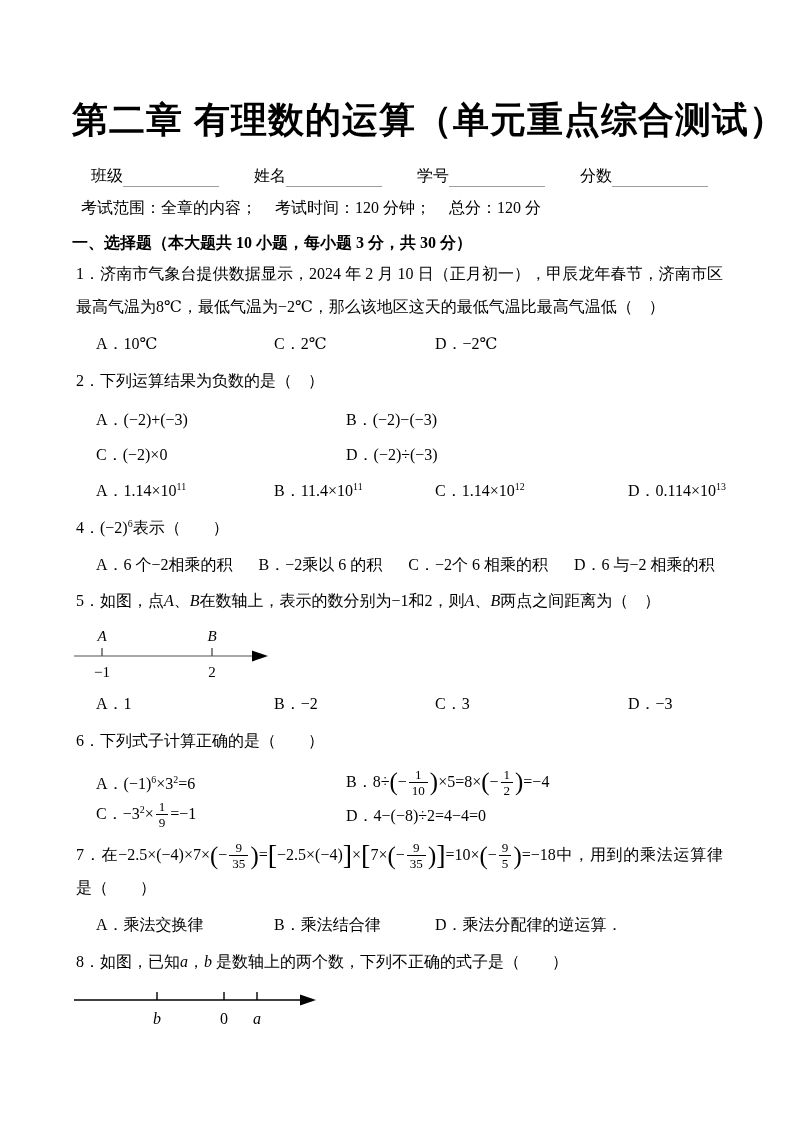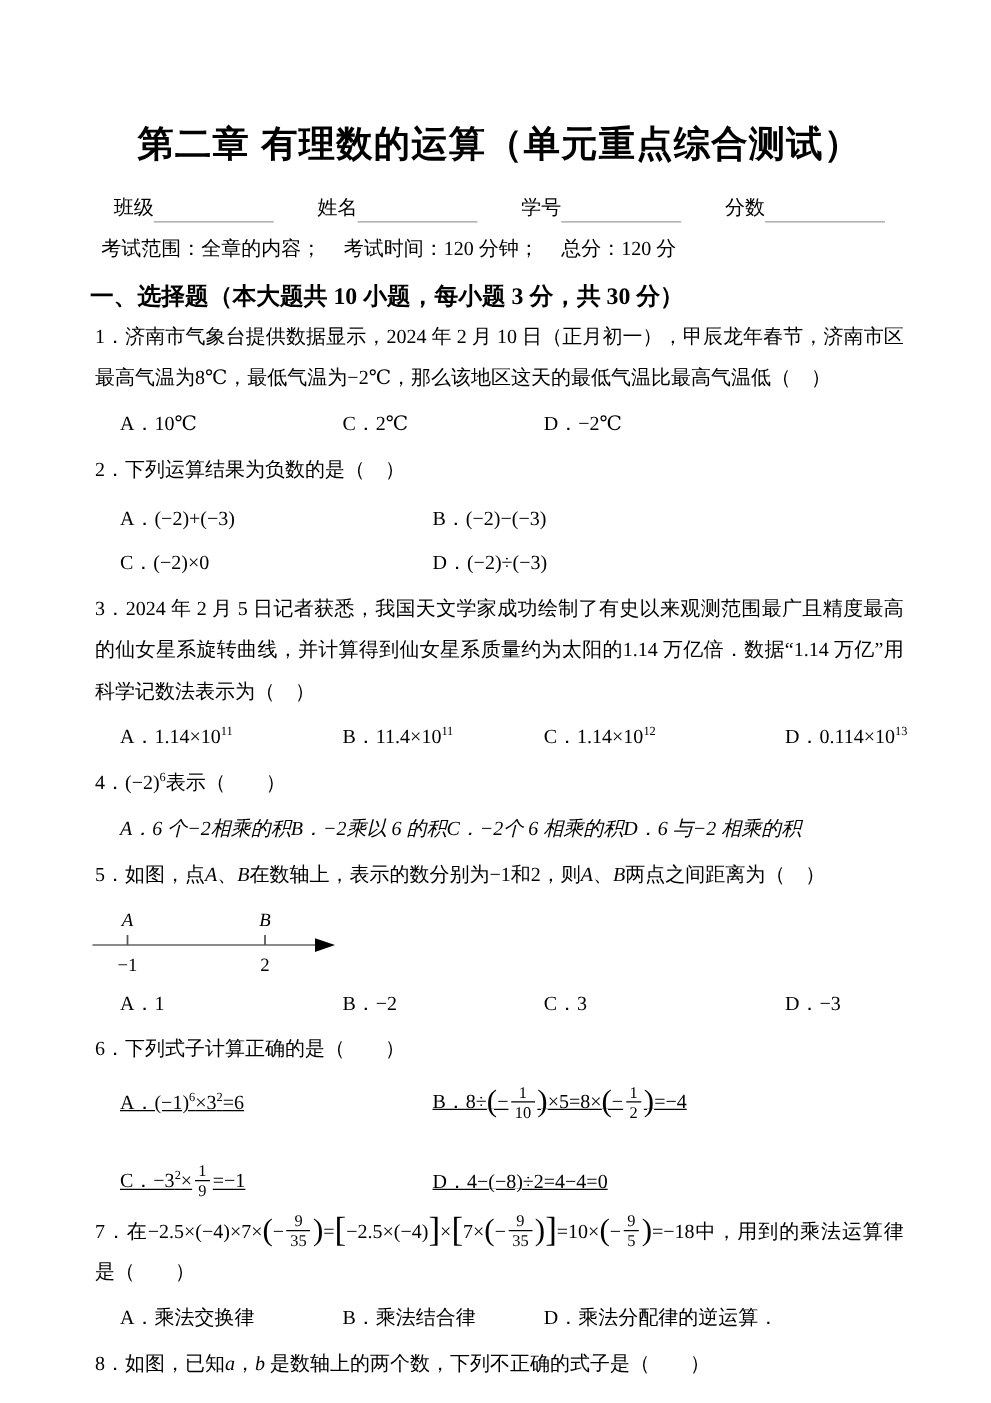--- a/index.html
+++ b/index.html
@@ -4,36 +4,36 @@
 <style>
   html,body{margin:0;padding:0;background:#ffffff;}
   body{
     width:793px;height:1122px;overflow:hidden;color:#000;
     font-family:"Liberation Serif","DejaVu Serif",serif;
     font-size:16px;
   }
   .page{padding:96px 66px 0 72px;box-sizing:border-box;}
   .doc-title{
     font-family:"Liberation Sans","DejaVu Sans",sans-serif;
-    font-weight:700;font-size:29px;text-align:center;
+    font-weight:700;font-size:36px;text-align:center;
     margin:0 0 20px 0;letter-spacing:1px;white-space:nowrap;
   }
   .fields-row{display:flex;justify-content:center;align-items:flex-end;gap:35px;margin:0 0 11px 0;}
   .field{display:flex;align-items:flex-end;}
   .field-label{line-height:1.4;}
   .blank-line{display:inline-block;width:96px;height:19px;border-bottom:1px solid #9d9d9d;}
   .exam-info{margin:0 0 14px 0;}
   .exam-info span{margin:0 9px;}
-  .sec-heading{font-weight:700;font-size:19px;margin:4px 0 2px 0;}
+  .sec-heading{font-weight:700;font-size:16px;margin:4px 0 2px 0;}
   .q{margin:0 0 3px 0;}
   .stem{margin:4px;line-height:2.05;text-align:justify;}
   .opts-grid4{display:grid;grid-template-columns:135px 118px 150px auto;padding-left:24px;line-height:2.05;gap:43px;}
-  .opts-flex{display:flex;padding-left:24px;line-height:2.05;flex-wrap:nowrap;white-space:nowrap;font-style:italic;}
+  .opts-flex{display:flex;gap:26px;padding-left:24px;line-height:2.05;flex-wrap:nowrap;white-space:nowrap;}
   .opts-grid2{display:grid;grid-template-columns:250px auto;padding-left:24px;line-height:2.2;}
-  .opts-grid2.tall{line-height:1.45;row-gap:32px;margin:10px 0 8px 0;align-items:center;text-decoration:underline;}
+  .opts-grid2.tall{line-height:1.45;row-gap:1px;margin:10px 0 8px 0;align-items:center;}
   .opt{white-space:nowrap;}
   
   sup{font-size:0.62em;line-height:0;}
   .fr{display:inline-flex;flex-direction:column;text-align:center;vertical-align:middle;
       font-size:0.82em;line-height:1.15;margin:0 2px;position:relative;top:-1px;}
   .fn{border-bottom:1px solid #000;padding:0 3px;}
   .fd{padding:0 3px;}
   .bd{font-size:1.55em;vertical-align:middle;line-height:0.8;font-weight:400;position:relative;top:-1px;}
   .bk{font-size:1.75em;}
   
@@ -87,21 +87,20 @@
     <p class="stem">2．下列运算结果为负数的是（　）</p>
     <div class="opts-grid2">
       <span class="opt">A．(−2)+(−3)</span>
       <span class="opt">B．(−2)−(−3)</span>
       <span class="opt">C．(−2)×0</span>
       <span class="opt">D．(−2)÷(−3)</span>
     </div>
   </div>
 
   <div class="q">
-    <p class="stem">3．2024 年 2 月 5 日记者获悉，我国天文学家成功绘制了有史以来观测范围最广且精度最高的仙女星系旋转曲线，并计算得到仙女星系质量约为太阳的1.14 万亿倍．数据“1.14 万亿”用科学记数法表示为（　）</p>
     <div class="opts-grid4">
       <span class="opt">A．1.14×10<sup>11</sup></span>
       <span class="opt">B．11.4×10<sup>11</sup></span>
       <span class="opt">C．1.14×10<sup>12</sup></span>
       <span class="opt">D．0.114×10<sup>13</sup></span>
     </div>
   </div>
 
   <div class="q">
     <p class="stem">4．(−2)<sup>6</sup>表示（　　）</p>

